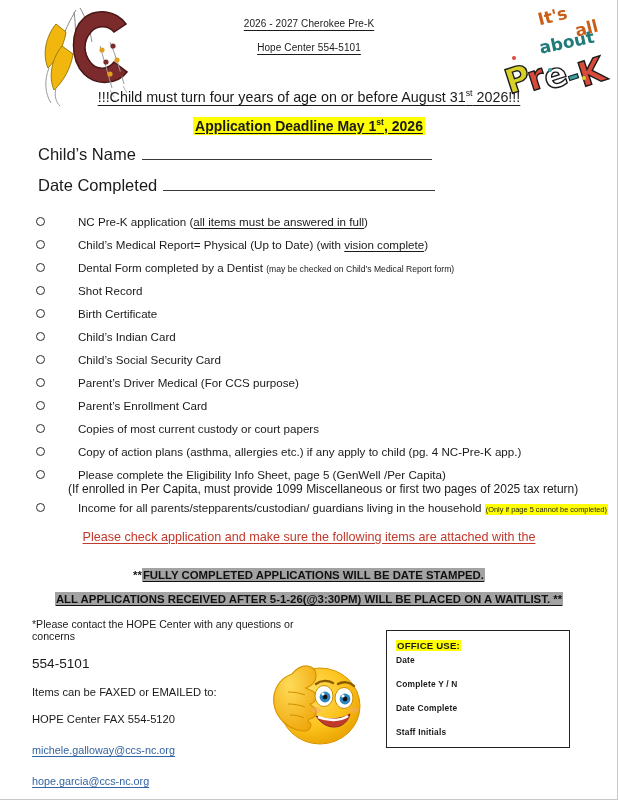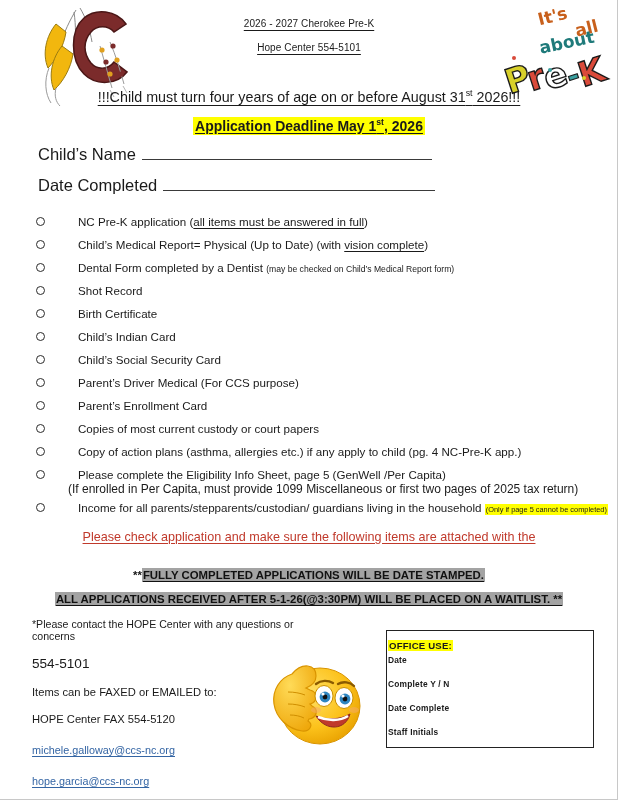--- a/index.html
+++ b/index.html
@@ -214,26 +214,26 @@
     top: 648px;
     width: 108px;
     height: 104px;
   }
 
   
   .office-box {
     position: absolute;
     left: 386px;
     top: 630px;
-    width: 208px;
+    width: 184px;
     height: 118px;
     border: 1.2px solid #222;
     background: #fff;
     box-sizing: border-box;
-    padding: 4px 0 0 1px;
+    padding: 4px 0 0 9px;
   }
   .office-title {
     font-size: 9.6px;
     font-weight: bold;
     background: #ffff00;
     display: inline-block;
     padding: 0 1px;
     letter-spacing: .2px;
   }
   .office-row {

